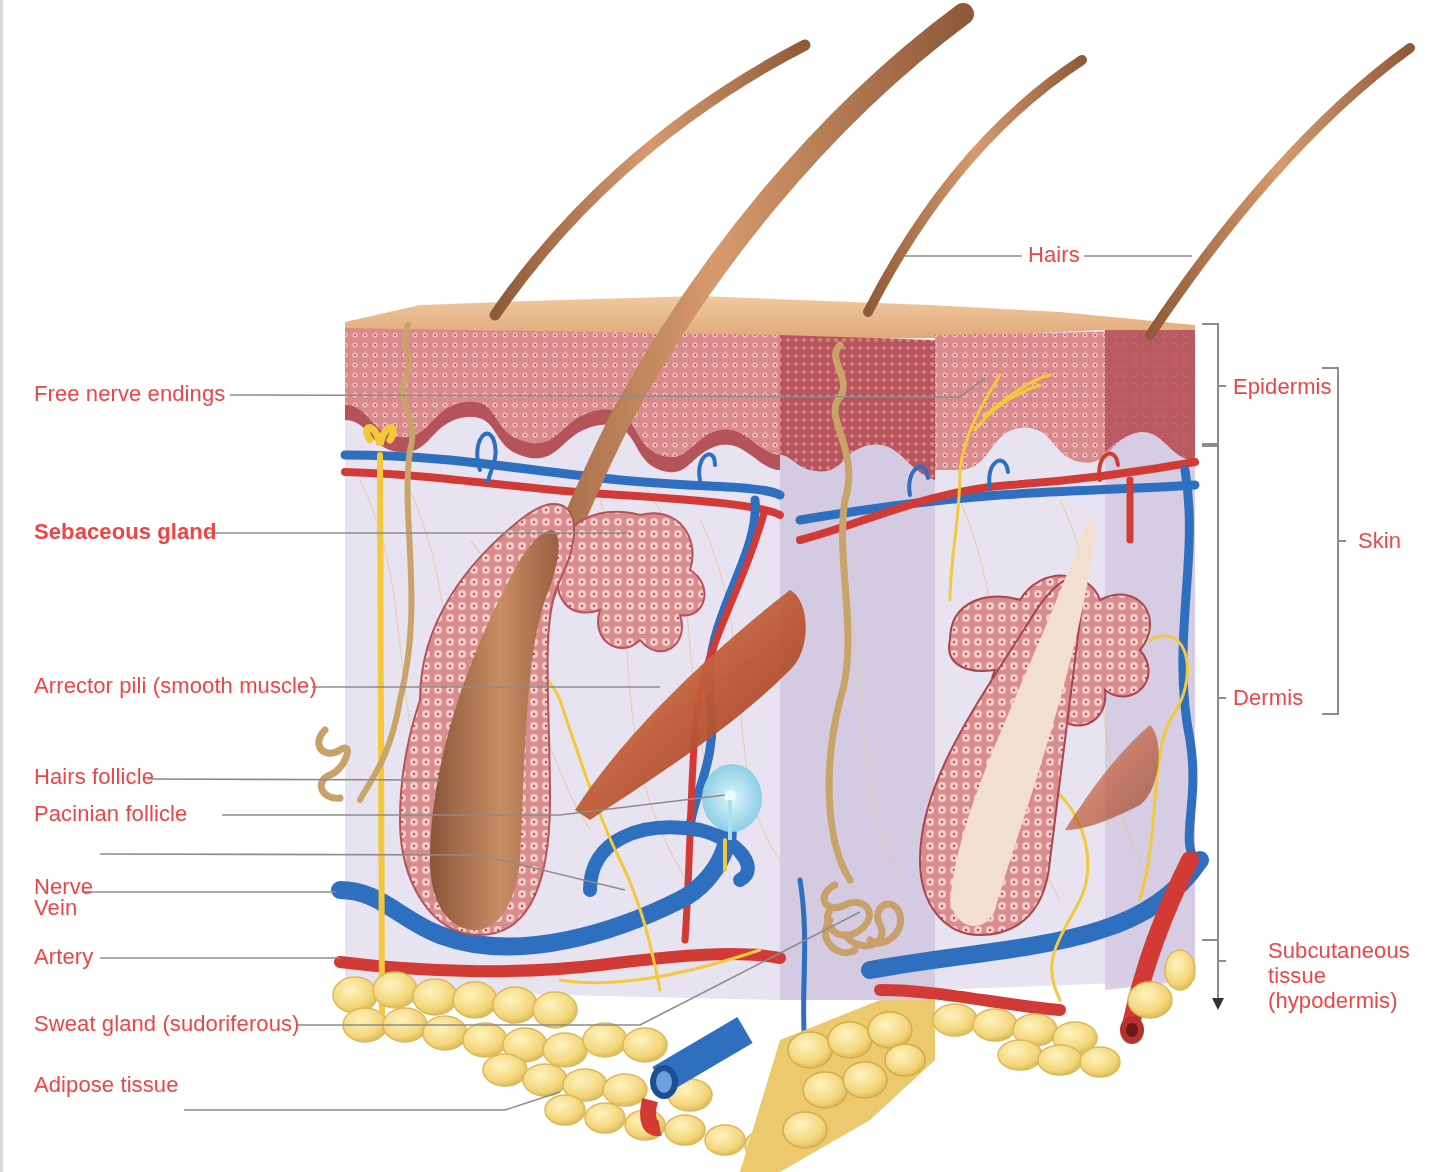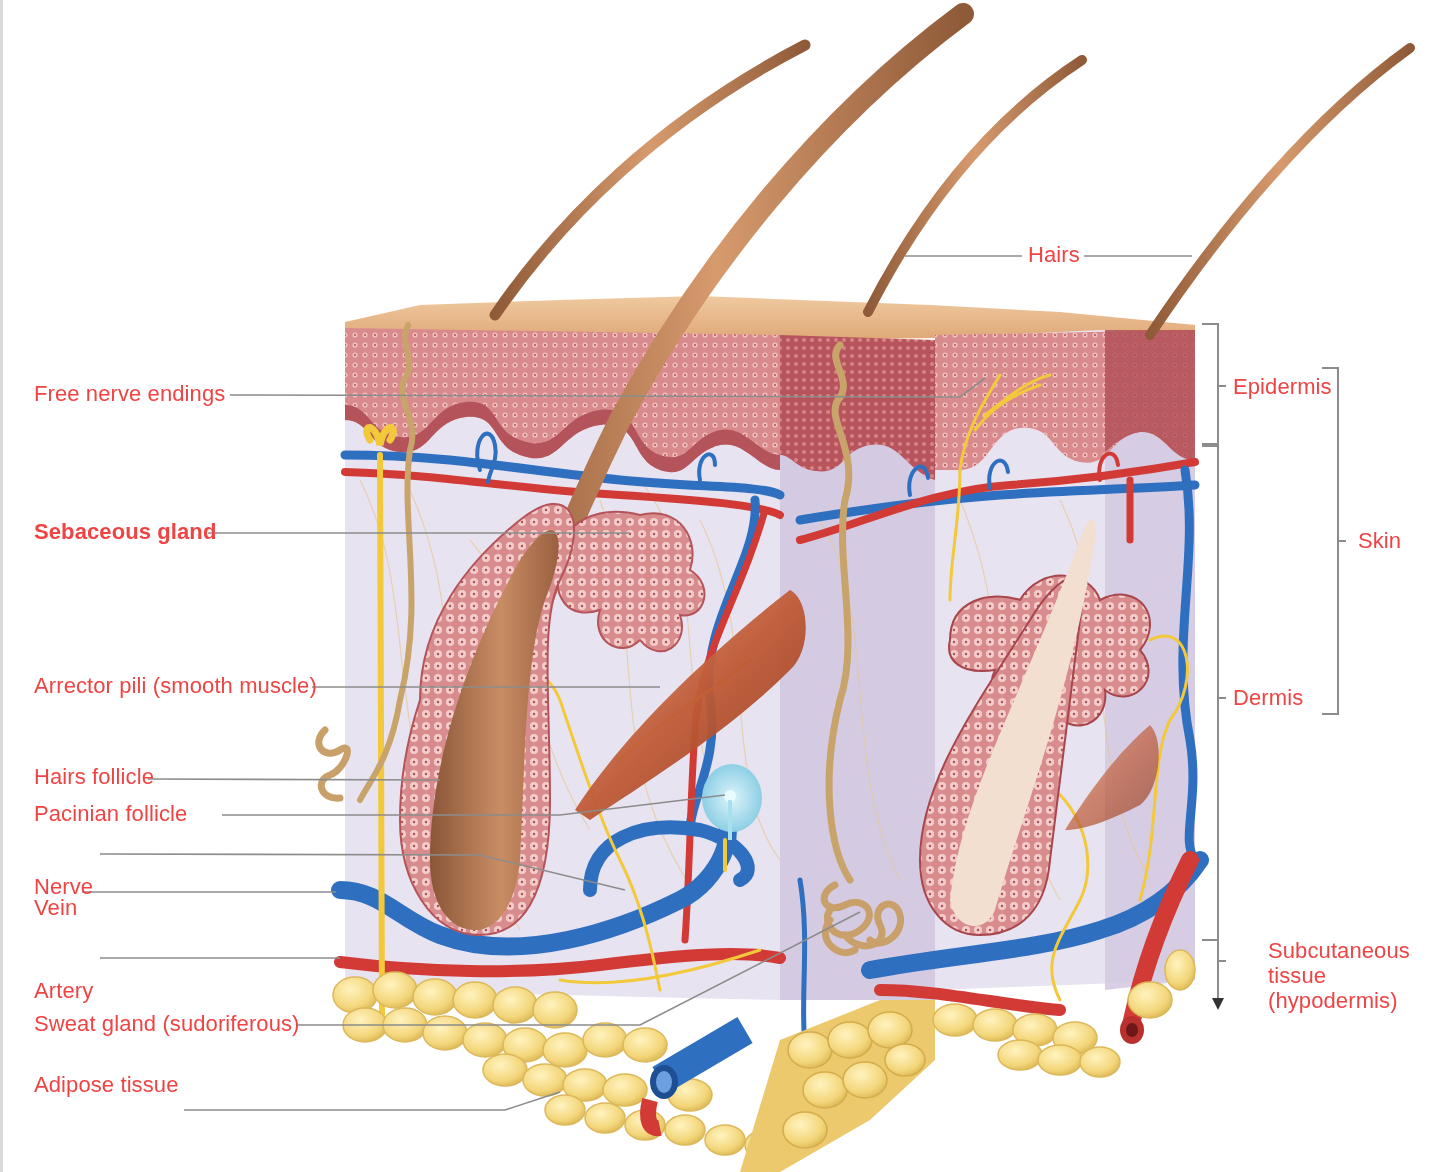--- a/index.html
+++ b/index.html
@@ -252,21 +252,21 @@
   <polygon points="1212,998 1224,998 1218,1010" fill="#333333"></polygon>
 </svg>
 
 <div class="lbl" style="left:34px;top:384px;">Free nerve endings</div>
 <div class="lbl" style="left:34px;top:522px;font-weight:bold;">Sebaceous gland</div>
 <div class="lbl" style="left:34px;top:676px;">Arrector pili (smooth muscle)</div>
 <div class="lbl" style="left:34px;top:767px;">Hairs follicle</div>
 <div class="lbl" style="left:34px;top:804px;">Pacinian follicle</div>
 <div class="lbl" style="left:34px;top:843px;margin-top:34px;">Nerve</div>
 <div class="lbl" style="left:34px;top:881px;margin-top:17px;">Vein</div>
-<div class="lbl" style="left:34px;top:947px;margin-top:34px;">Artery</div>
+<div class="lbl" style="left:34px;top:947px;">Artery</div>
 <div class="lbl" style="left:34px;top:1014px;">Sweat gland (sudoriferous)</div>
 <div class="lbl" style="left:34px;top:1075px;">Adipose tissue</div>
 
 <div class="lbl" style="left:1028px;top:245px;">Hairs</div>
 
 <div class="lbl" style="left:1233px;top:377px;">Epidermis</div>
 <div class="lbl" style="left:1233px;top:688px;">Dermis</div>
 <div class="lbl" style="left:1358px;top:531px;">Skin</div>
 <div class="lbl two-line" style="left:1237px;top:938px;margin-left:31px;">Subcutaneous
 tissue (hypodermis)</div>

